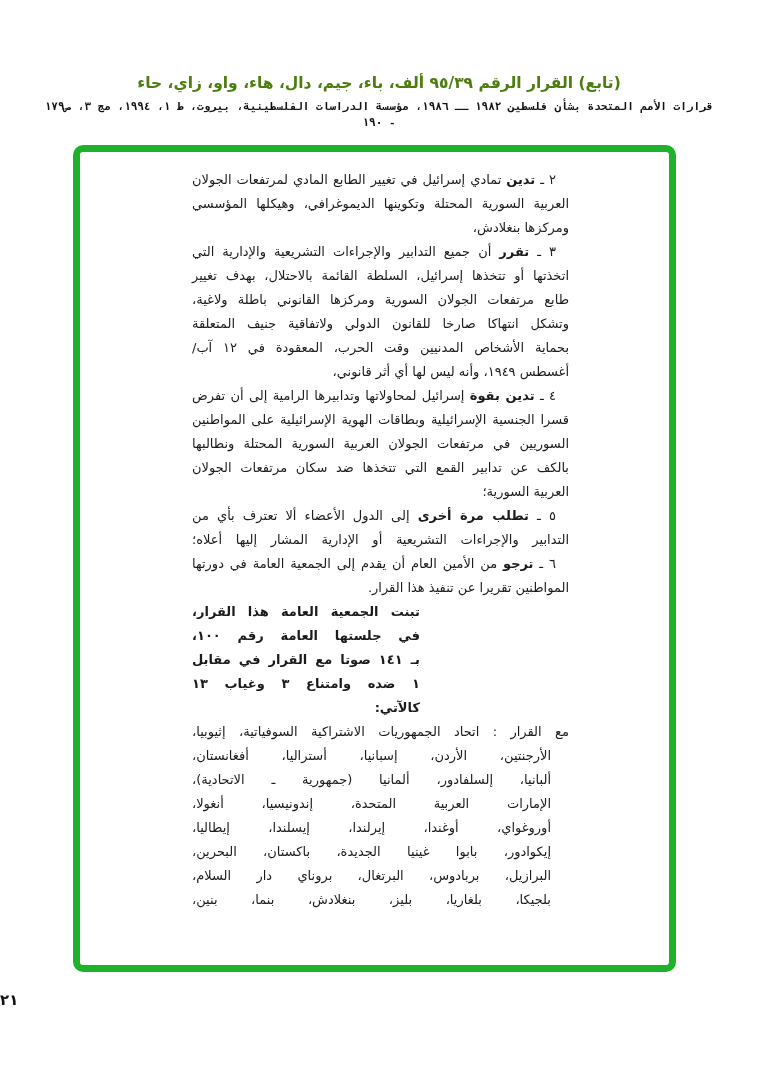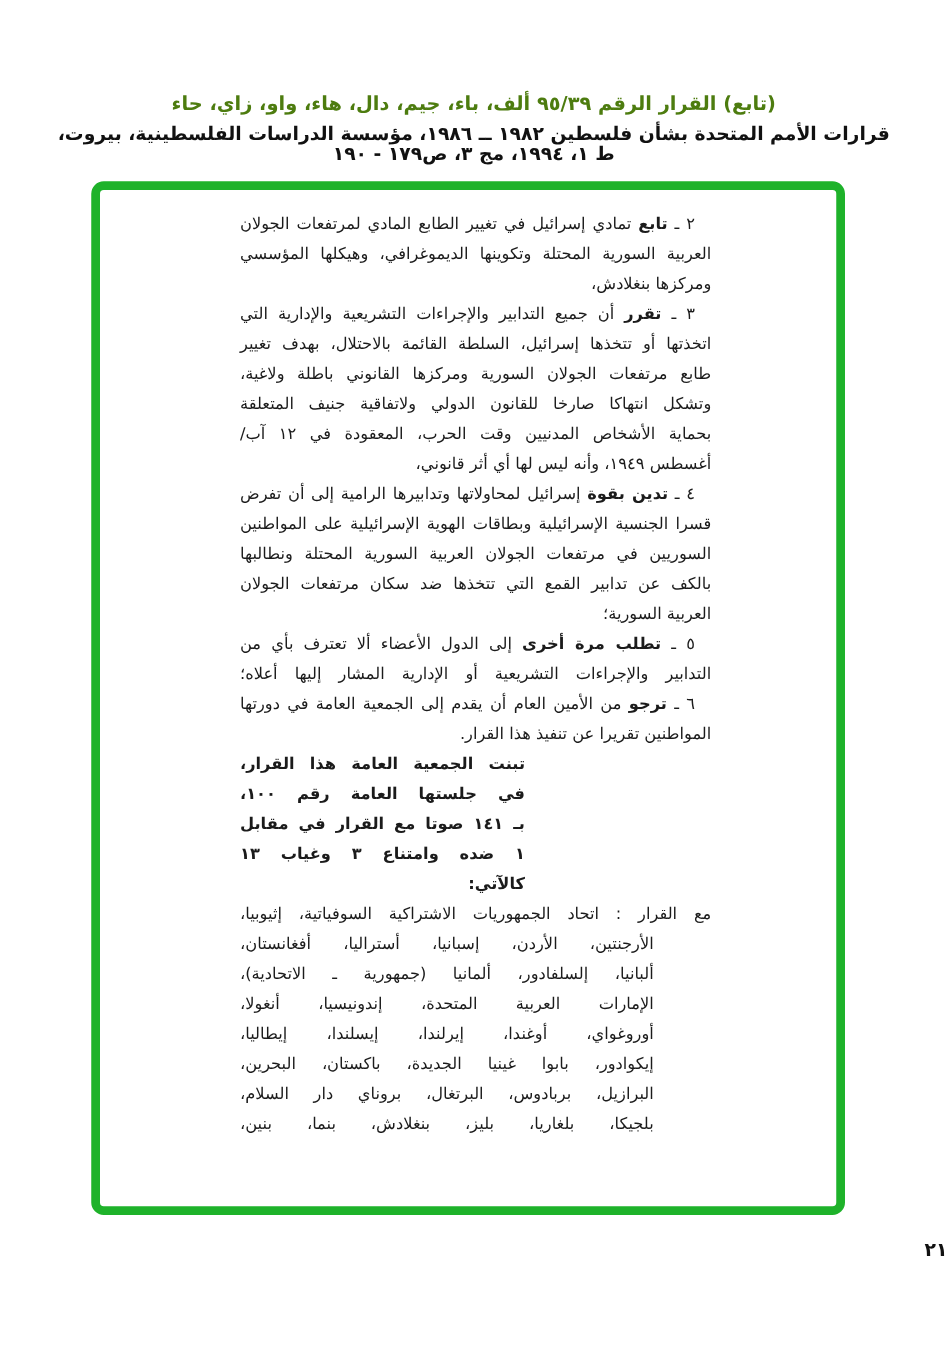--- a/index.html
+++ b/index.html
@@ -2,52 +2,52 @@
 <html lang="ar"><head>
 <meta charset="utf-8">
 <style>
   html,body{margin:0;padding:0;}
   body{
     width:758px;height:1078px;position:relative;background:#ffffff;
     font-family:"DejaVu Sans",sans-serif;color:#1b1b1b;overflow:hidden;
   }
   .hdr{position:absolute;top:72px;left:40px;right:40px;text-align:center;direction:rtl;}
   .hdr-title{font-weight:bold;font-size:15.5px;line-height:22px;color:#4d7c0f;}
-  .hdr-src{font-weight:bold;font-size:15px;line-height:16px;margin-top:5px;color:#111;}
+  .hdr-src{font-weight:bold;font-size:11px;line-height:16px;margin-top:5px;color:#111;font-family:Liberation Mono, monospace;}
   .frame{
     position:absolute;left:73px;top:145px;width:589px;height:813px;
     border:7px solid #1eb22a;border-radius:10px;background:#fff;
   }
   .text{
     position:absolute;top:16px;right:100px;left:112px;
     direction:rtl;font-size:13px;line-height:24px;color:#1b1b1b;
   }
   .ln{text-align:right;}
   .ln.j{text-align:justify;text-align-last:justify;text-justify:inter-word;}
   .ind{padding-right:13px;}
   .vote{width:228px;margin-right:auto;margin-left:0;font-weight:bold;}
-  .cl{margin-right:46px;}
+  .cl{margin-right:18px;}
   b{font-weight:700;}
   .pgnum{
-    position:absolute;top:991px;left:0;right:0;text-align:right;direction:rtl;
+    position:absolute;top:991px;left:0;right:0;text-align:left;direction:rtl;
     font-weight:bold;font-size:15px;letter-spacing:5px;color:#111;
   }
 </style>
 </head>
 <body>
 
 <header class="hdr">
   <div class="hdr-title">(تابع) القرار الرقم ٩٥/٣٩ ألف، باء، جيم، دال، هاء، واو، زاي، حاء</div>
   <div class="hdr-src">قرارات الأمم المتحدة بشأن فلسطين ١٩٨٢ ــ ١٩٨٦، مؤسسة الدراسات الفلسطينية، بيروت، ط ١، ١٩٩٤، مج ٣، ص١٧٩ - ١٩٠</div>
 </header>
 
 <div class="frame" style="border-color: rgb(30, 178, 42);">
   <section class="text">
 
-    <div class="ln j ind"><span>٢ ـ </span><b>تابع</b><span> تمادي إسرائيل في تغيير الطابع المادي لمرتفعات الجولان</span></div>
+    <div class="ln j ind"><span>٢ ـ </span><b>تدين</b><span> تمادي إسرائيل في تغيير الطابع المادي لمرتفعات الجولان</span></div>
     <div class="ln j">العربية السورية المحتلة وتكوينها الديموغرافي، وهيكلها المؤسسي</div>
     <div class="ln">ومركزها بنغلادش،</div>
 
     <div class="ln j ind"><span>٣ ـ </span><b>تقرر</b><span> أن جميع التدابير والإجراءات التشريعية والإدارية التي</span></div>
     <div class="ln j">اتخذتها أو تتخذها إسرائيل، السلطة القائمة بالاحتلال، بهدف تغيير</div>
     <div class="ln j">طابع مرتفعات الجولان السورية ومركزها القانوني باطلة ولاغية،</div>
     <div class="ln j">وتشكل انتهاكا صارخا للقانون الدولي ولاتفاقية جنيف المتعلقة</div>
     <div class="ln j">بحماية الأشخاص المدنيين وقت الحرب، المعقودة في ١٢ آب/</div>
     <div class="ln">أغسطس ١٩٤٩، وأنه ليس لها أي أثر قانوني،</div>
 

